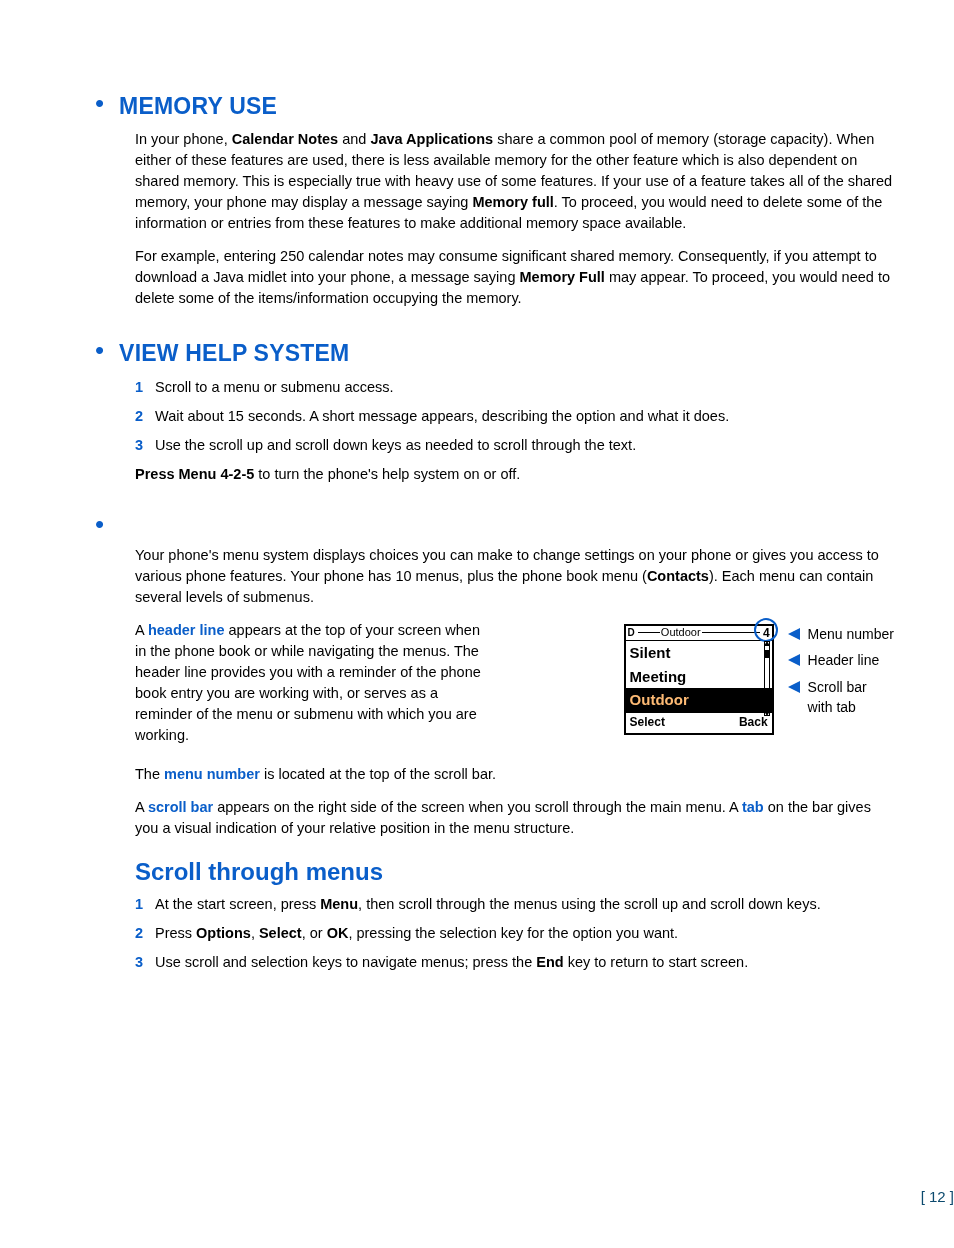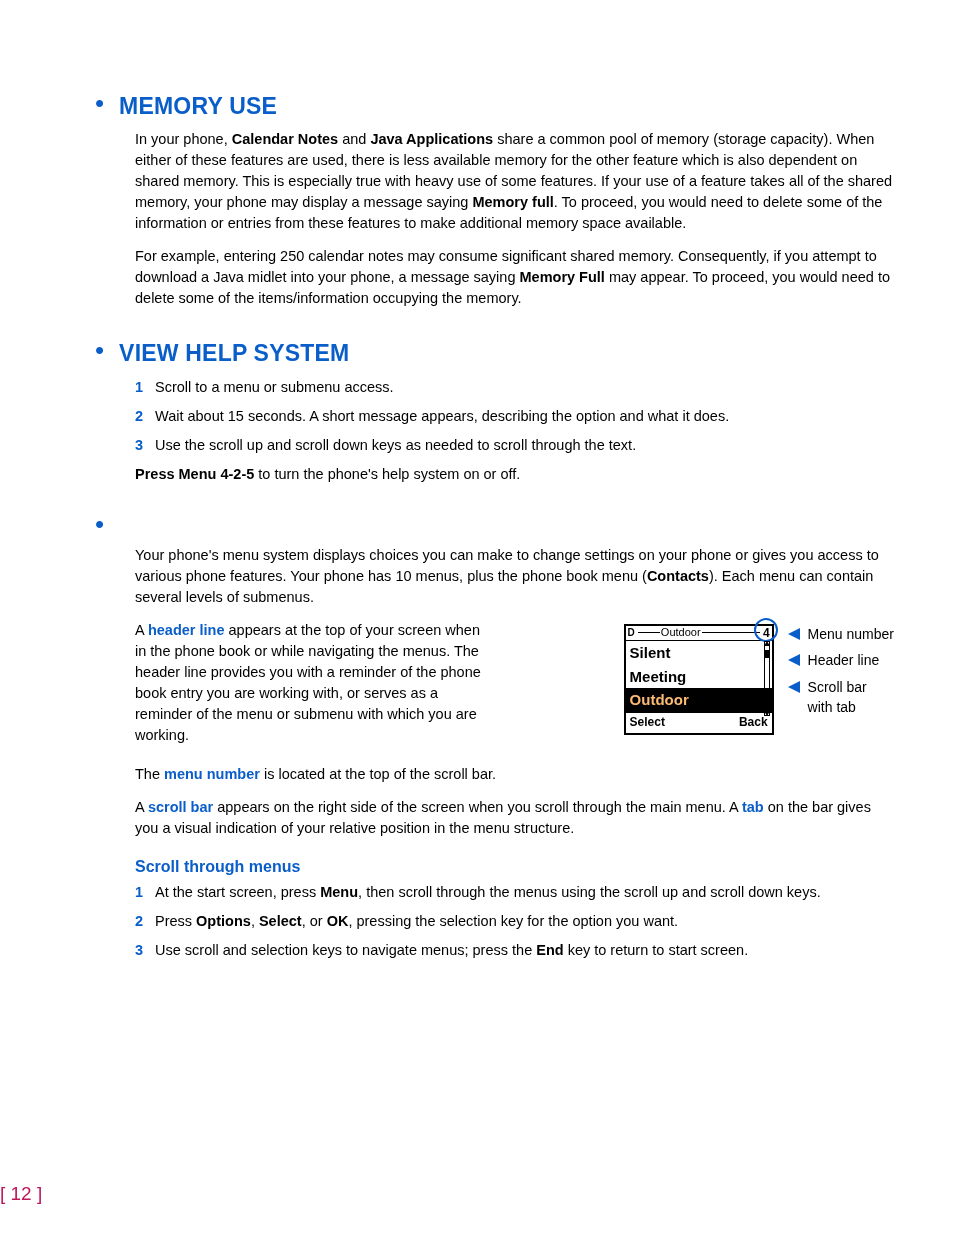--- a/index.html
+++ b/index.html
@@ -40,21 +40,21 @@
   h2 {
     font-family: "Trebuchet MS", Verdana, sans-serif;
     font-size: 23px;
     font-weight: bold;
     color: #0a5ec9;
     margin: 0;
     letter-spacing: 0.2px;
   }
   h3 {
     font-family: "Trebuchet MS", Verdana, sans-serif;
-    font-size: 16px;
+    font-size: 24px;
     font-weight: bold;
     color: #0a5ec9;
     margin: 16px 0 4px 0;
   }
   p { margin: 6px 0 12px 0; }
   .bold { font-weight: bold; }
   .blue-bold { color: #0a5ec9; font-weight: bold; }
   ol { list-style: none; padding: 0; margin: 4px 0; }
   ol li {
     position: relative;
@@ -113,22 +113,22 @@
   }
   .callouts { margin-left: 14px; font-size:14px; }
   .callout-row { display:flex; align-items:center; margin-bottom:6px;}
   .callout-row.two-line { align-items:flex-start; }
   .arrow-left {
     width:0;height:0;border-top:6px solid transparent;border-bottom:6px solid transparent;
     border-right:12px solid #0a5ec9; margin-right:8px; flex-shrink:0;
   }
   .callout-row.two-line .arrow-left { margin-top:4px; }
   .page-num {
-    position:absolute; bottom:40px; left:0; right:0; text-align:left;
-    color:#be185d; font-size:19px;
+    position:absolute; bottom:40px; left:0; right:0; text-align:right;
+    color:#0c4a6e; font-size:15px;
   }
   .narrow { width: 360px; }
   .clearfix::after { content:""; display:block; clear:both; }
 </style>
 </head>
 <body>
 
 <div class="page">
   <div class="content">
 

